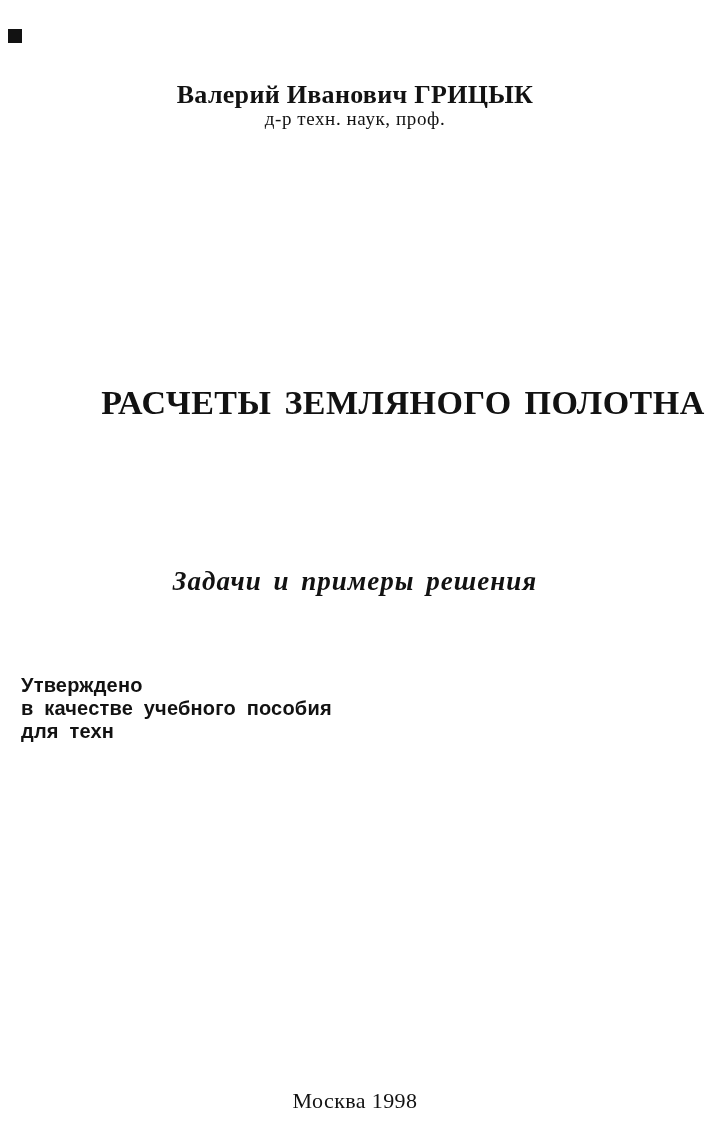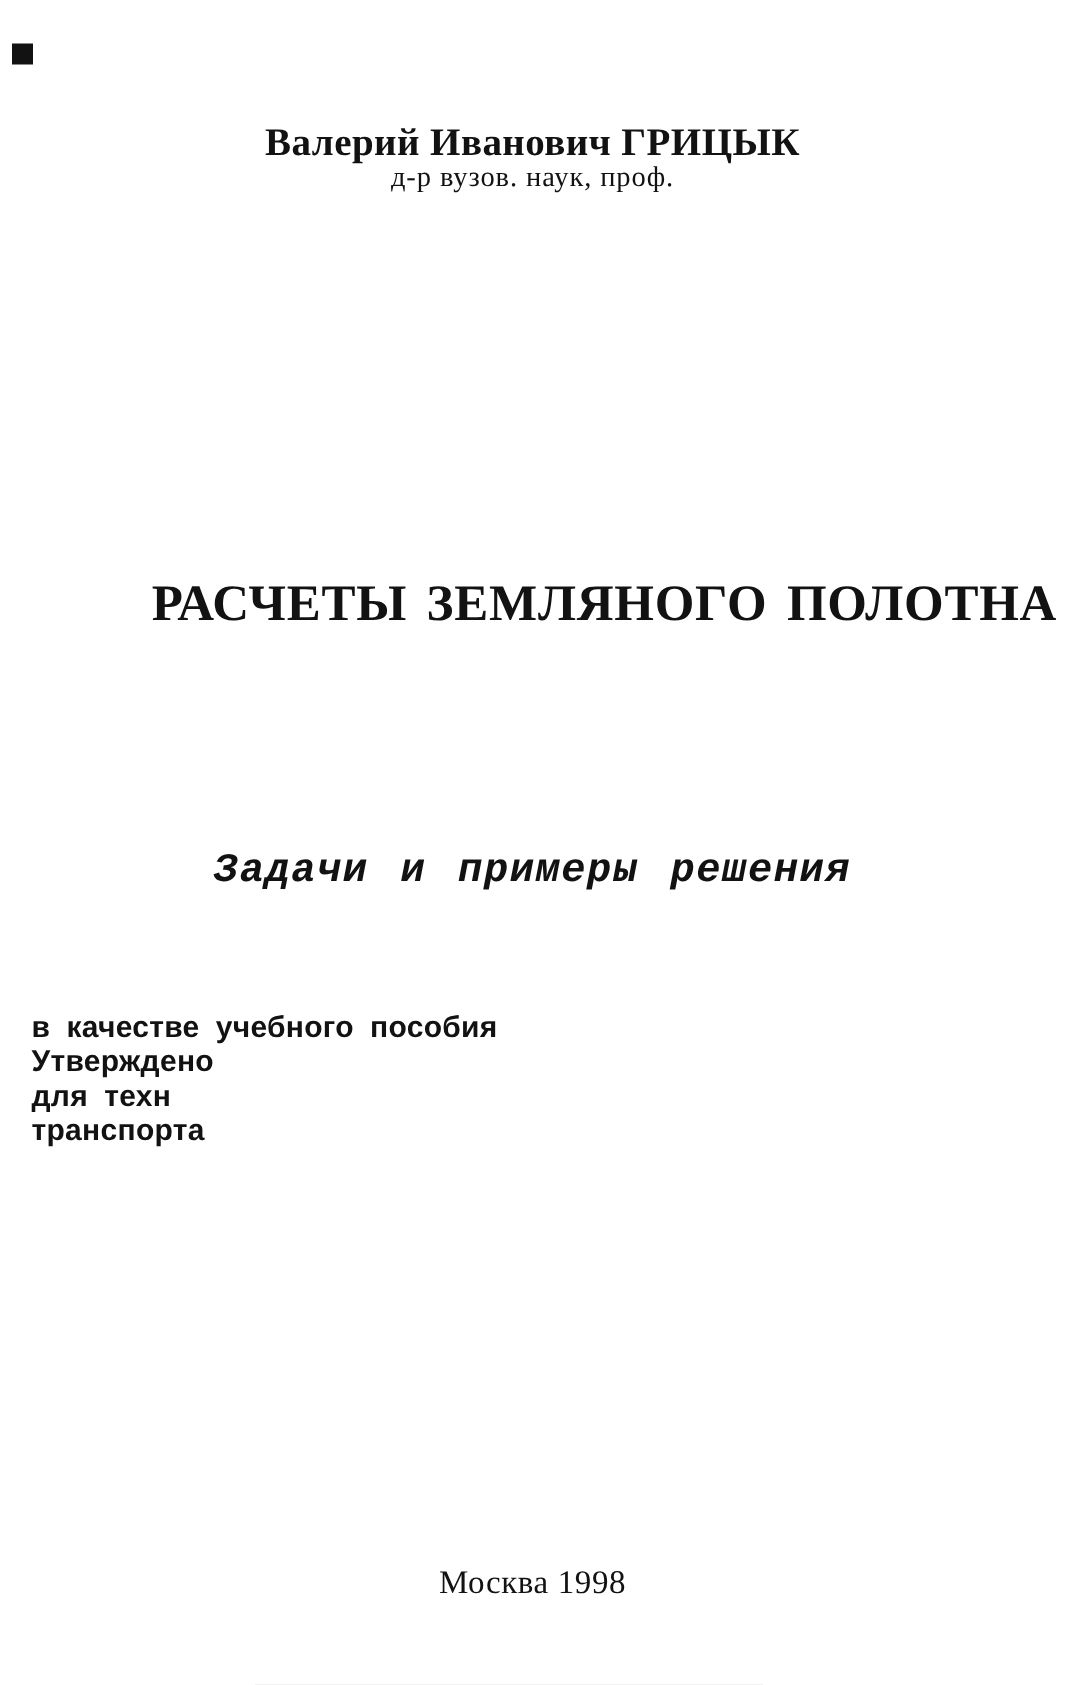--- a/index.html
+++ b/index.html
@@ -63,21 +63,21 @@
     font-family: "Liberation Serif", "DejaVu Serif", serif;
     font-weight: bold;
     font-size: 26px;
     line-height: 1.15;
     letter-spacing: 0.5px;
     word-spacing: 8px;
   }
 
   .tagline {
     top: 566px;
-    font-family: Liberation Mono, monospace;
+    font-family: Liberation Serif, serif;
     font-weight: bold;
     font-style: italic;
     font-size: 27px;
     line-height: 1.15;
     letter-spacing: 1px;
     word-spacing: 4px;
   }
 
   .approval {
     position: absolute;
@@ -87,47 +87,46 @@
     font-family: "Liberation Sans", "DejaVu Sans", sans-serif;
     font-weight: bold;
     font-size: 20px;
     line-height: 23px;
     letter-spacing: 0.2px;
     word-spacing: 5px;
     text-align: left;
   }
 
   .imprint {
-    top: 1042px;
+    top: 1088px;
     font-family: "Liberation Serif", "DejaVu Serif", serif;
     font-weight: normal;
     font-size: 22px;
     line-height: 1.15;
     letter-spacing: 0.4px;
   }
 </style>
 </head>
 <body>
 
 <div class="page">
 
   <div class="corner-mark"></div>
 
   <div class="abs centered author-name">Валерий Иванович ГРИЦЫК</div>
 
-  <div class="abs centered author-degree">д-р вузов. наук, проф.</div>
+  <div class="abs centered author-degree">д-р техн. наук, проф.</div>
 
   <div class="abs centered main-title title-line1">РАСЧЕТЫ ЗЕМЛЯНОГО ПОЛОТНА</div>
 
 
 
   <div class="abs centered tagline">Задачи и примеры решения</div>
 
   <div class="approval">
+    <div>Утверждено</div>
     <div>в качестве учебного пособия</div>
-    <div>Утверждено</div>
     <div>для техн</div>
-    <div>транспорта</div>
   </div>
 
   <div class="abs centered imprint">Москва 1998</div>
 
 </div>
 
 </body></html>

